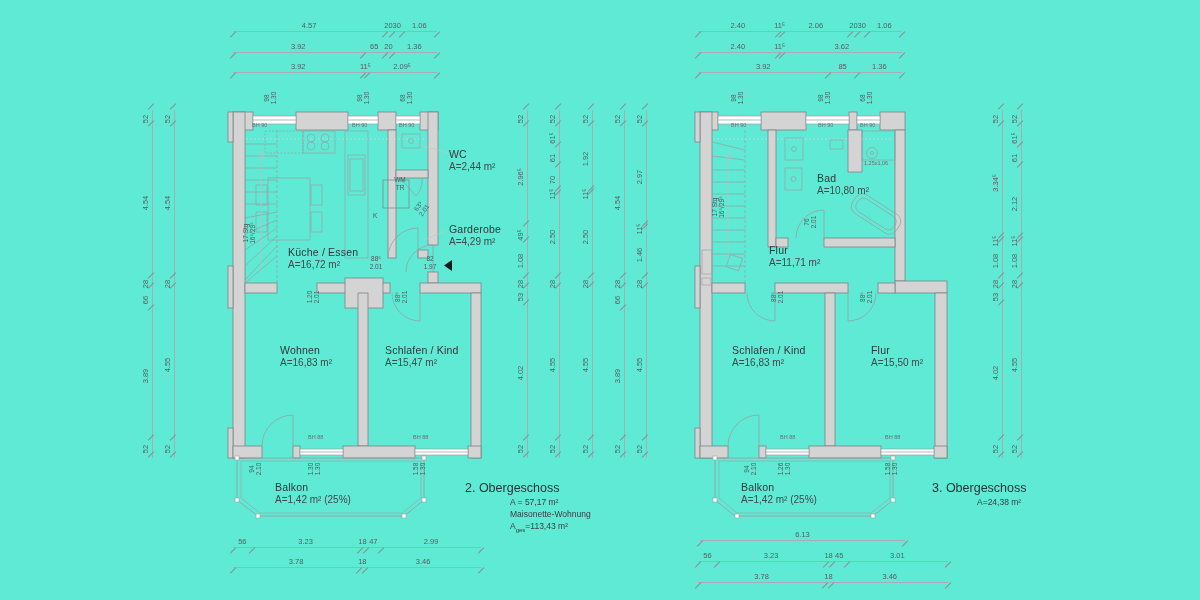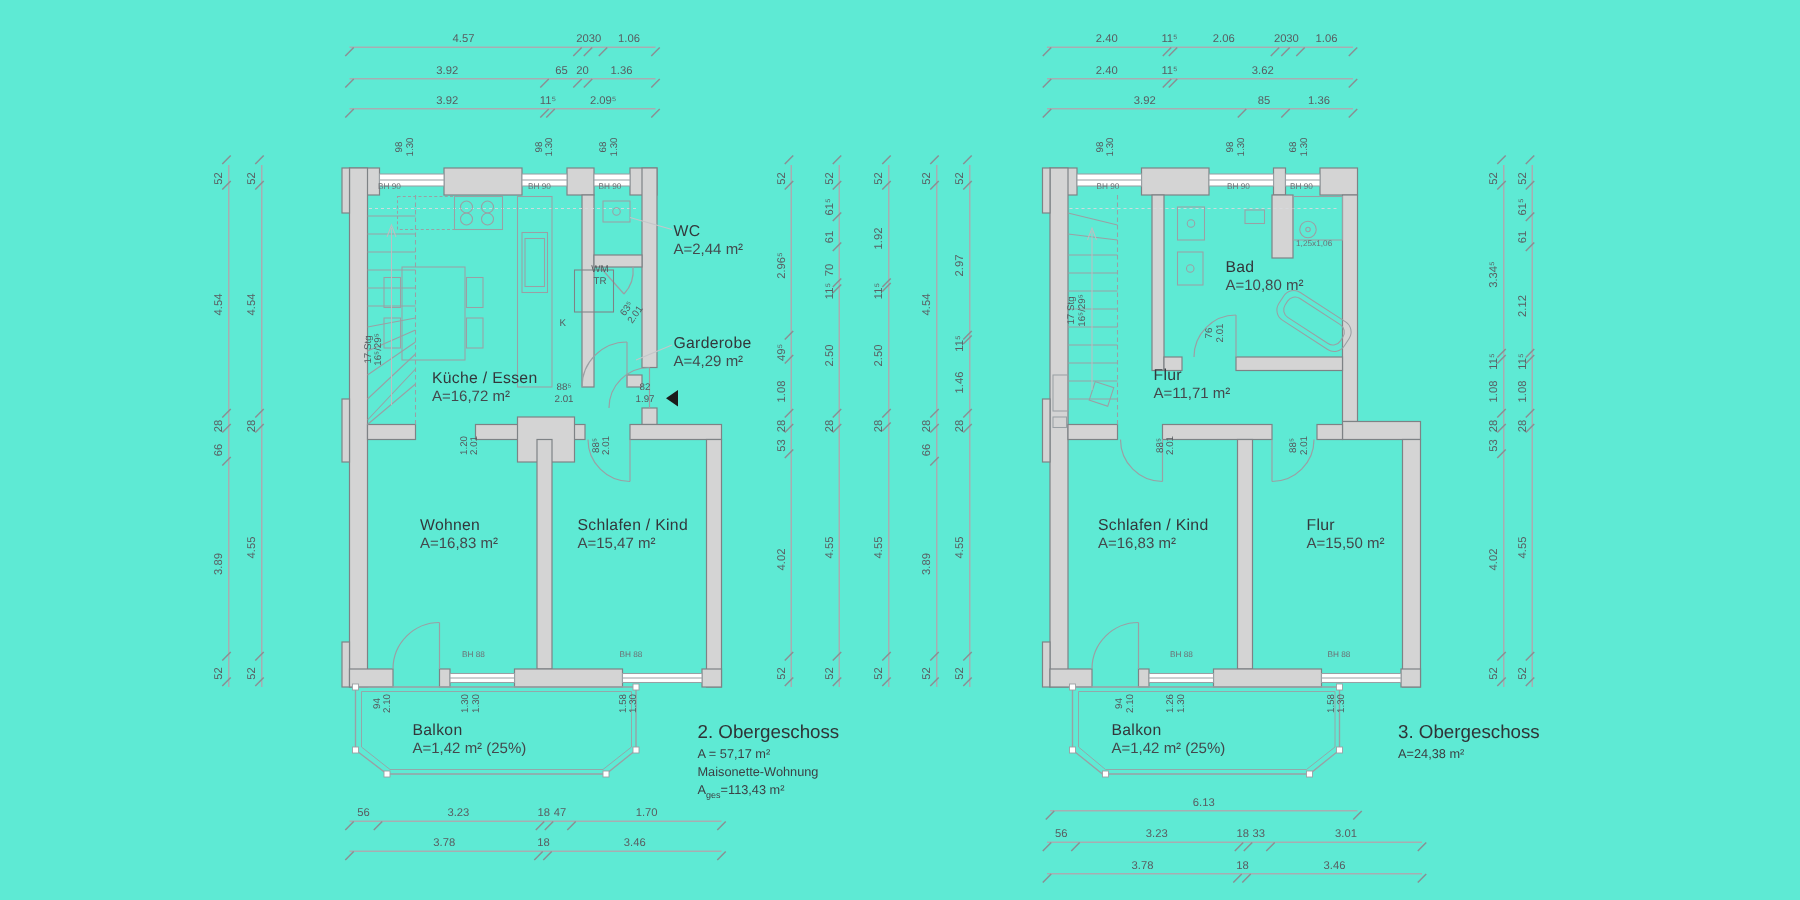--- a/index.html
+++ b/index.html
@@ -22,21 +22,21 @@
   .vpair span{display:block;white-space:nowrap;}
   .vpair.diag{transform:rotate(-55deg);}
   .vpair.wide{width:40px;}
   .hpair{position:absolute;width:22px;font-size:6.5px;line-height:7.5px;text-align:center;color:#55595d;}
   .hpair span{display:block;white-space:nowrap;}
   .bh{position:absolute;font-size:5.5px;color:#6c7074;white-space:nowrap;}
   .tiny{position:absolute;font-size:6.5px;color:#55595d;white-space:nowrap;}
   .xtiny{position:absolute;font-size:5.5px;color:#6c7074;white-space:nowrap;}
   .title{position:absolute;color:#2f3336;}
   .tmain{display:block;font-size:12.5px;white-space:nowrap;}
-  .tsub{display:block;font-size:8.5px;margin-top:2px;white-space:nowrap;color:#3c4044;}
+  .tsub{display:block;font-size:8.5px;margin-top:2px;white-space:nowrap;color:#3c4044;margin-left:45px;}
   .tsub i{font-style:normal;}
   .tsub sub{font-size:6px;}
 </style>
 </head>
 <body>
 
 <div id="canvas">
 
   <svg style="left:220px;top:100px" width="300" height="440" viewBox="0 0 300 440">
     <g fill="#d4d4d4" stroke="#7e8285" stroke-width="0.8">
@@ -292,21 +292,21 @@
       <i class="tick" style="left: calc(0% - 4px);"></i>
       <i class="tick" style="left: calc(7.53701% - 4px);"></i>
       <span class="dlabel" style="left: calc(3.76851% - 15px);">56</span>
       <i class="tick" style="left: calc(51.0094% - 4px);"></i>
       <span class="dlabel" style="left: calc(29.2732% - 15px);">3.23</span>
       <i class="tick" style="left: calc(53.432% - 4px);"></i>
       <span class="dlabel" style="left: calc(52.2207% - 15px);">18</span>
       <i class="tick" style="left: calc(59.7577% - 4px);"></i>
       <span class="dlabel" style="left: calc(56.5949% - 15px);">47</span>
       <i class="tick" style="left: calc(100% - 4px);"></i>
-      <span class="dlabel" style="left: calc(79.8789% - 15px);">1.70</span>
+      <span class="dlabel" style="left: calc(79.8789% - 15px);">2.99</span>
     </div>
   <div class="chain h" style="left:233px;top:556px;width:248px">
       <i class="tick" style="left: calc(0% - 4px);"></i>
       <i class="tick" style="left: calc(50.9434% - 4px);"></i>
       <span class="dlabel" style="left: calc(25.4717% - 15px);">3.78</span>
       <i class="tick" style="left: calc(53.3693% - 4px);"></i>
       <span class="dlabel" style="left: calc(52.1563% - 15px);">18</span>
       <i class="tick" style="left: calc(100% - 4px);"></i>
       <span class="dlabel" style="left: calc(76.6846% - 15px);">3.46</span>
     </div>
@@ -317,21 +317,21 @@
     </div>
   <div class="chain h" style="left:698px;top:550px;width:250px">
       <i class="tick" style="left: calc(0% - 4px);"></i>
       <i class="tick" style="left: calc(7.53701% - 4px);"></i>
       <span class="dlabel" style="left: calc(3.76851% - 15px);">56</span>
       <i class="tick" style="left: calc(51.0094% - 4px);"></i>
       <span class="dlabel" style="left: calc(29.2732% - 15px);">3.23</span>
       <i class="tick" style="left: calc(53.432% - 4px);"></i>
       <span class="dlabel" style="left: calc(52.2207% - 15px);">18</span>
       <i class="tick" style="left: calc(59.4886% - 4px);"></i>
-      <span class="dlabel" style="left: calc(56.4603% - 15px);">33</span>
+      <span class="dlabel" style="left: calc(56.4603% - 15px);">45</span>
       <i class="tick" style="left: calc(100% - 4px);"></i>
       <span class="dlabel" style="left: calc(79.7443% - 15px);">3.01</span>
     </div>
   <div class="chain h" style="left:698px;top:571px;width:250px">
       <i class="tick" style="left: calc(0% - 4px);"></i>
       <i class="tick" style="left: calc(50.9434% - 4px);"></i>
       <span class="dlabel" style="left: calc(25.4717% - 15px);">3.78</span>
       <i class="tick" style="left: calc(53.3693% - 4px);"></i>
       <span class="dlabel" style="left: calc(52.1563% - 15px);">18</span>
       <i class="tick" style="left: calc(100% - 4px);"></i>

